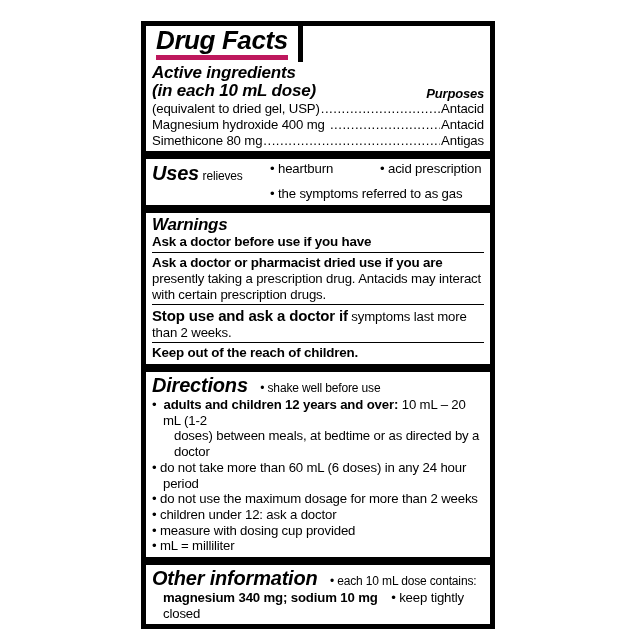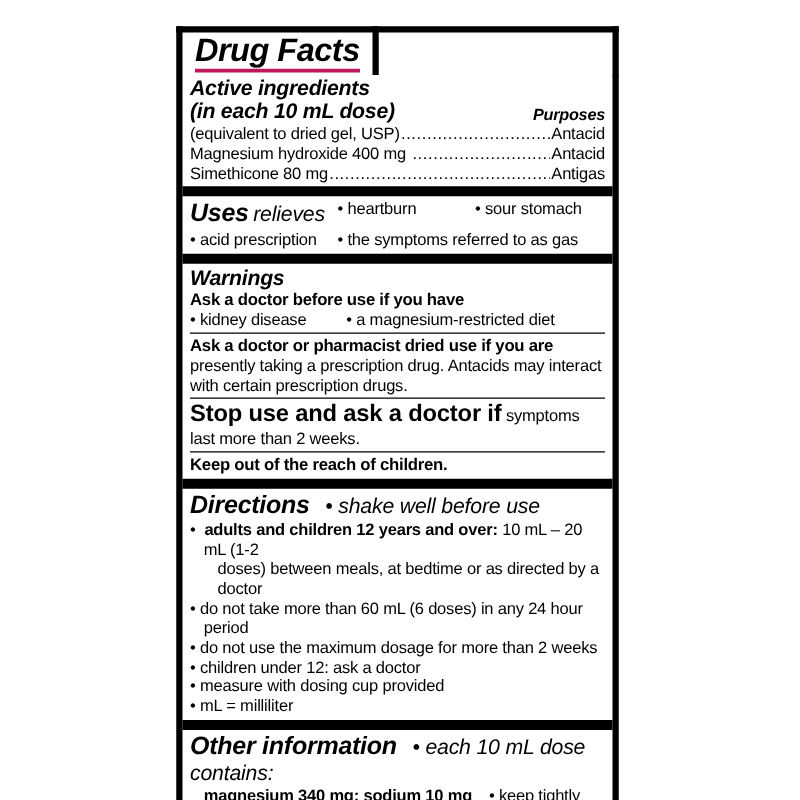--- a/index.html
+++ b/index.html
@@ -33,21 +33,21 @@
     border-bottom: none;
     padding: 1px 10px 2px 10px;
     background: #fff;
   }
   .title-text {
     font-size: 26px;
     font-style: italic;
     font-weight: bold;
     line-height: 1.02;
     letter-spacing: -0.4px;
-    border-bottom: 3px solid #be185d;
+    border-bottom: 5px solid #be185d;
     padding-bottom: 1px;
     white-space: nowrap;
   }
   .title-filler {
     flex: 1;
     border-top: 5px solid #000;
     border-right: 5px solid #000;
     margin-bottom: -1px;
   }
 
@@ -174,24 +174,23 @@
     grid-template-columns: 118px 110px auto;
     font-size: 13.2px;
     line-height: 1.22;
     letter-spacing: -0.15px;
   }
   .uses-grid .cell-bul::before { content: "\2022\00a0"; }
 
   .inline-bullet::before { content: "\2022\00a0"; }
 
   .lead-in {
-    font-size: 17px;
+    font-size: 12px;
     line-height: 1.19;
     letter-spacing: -0.15px;
-    font-style: italic;
   }
   .indent-1 { padding-left: 11px; }
 </style>
 </head>
 <body>
 
 <div id="label-root">
 
   <div class="title-row">
     <div class="title-box">
@@ -232,46 +231,41 @@
 
     <div class="bar"></div>
 
     <div class="pad">
       <div class="uses-grid">
         <div>
           <span class="hdr-inline">Uses</span>
           <span class="lead-in">relieves</span>
         </div>
         <div class="cell-bul"><span>heartburn</span></div>
-        <div class="cell-bul"><span>sour stomach</span></div>
         <div class="cell-bul"><span>acid prescription</span></div>
         <div class="cell-bul" style="grid-column: 2 / span 2;"><span>the symptoms referred to as gas</span></div>
       </div>
     </div>
 
     <div class="bar"></div>
 
     <div class="pad">
       <div class="hdr-italic">Warnings</div>
       <div class="bold-line">Ask a doctor before use if you have</div>
-      <div class="uses-grid" style="grid-template-columns: 125px auto;">
-        <div class="cell-bul"><span>kidney disease</span></div>
-        <div class="cell-bul"><span>a magnesium-restricted diet</span></div>
-      </div>
 
       <div class="rule"></div>
 
       <div class="bold-line">Ask a doctor or pharmacist dried use if you are</div>
       <div class="body-text">presently taking a prescription drug. Antacids may interact</div>
       <div class="body-text">with certain prescription drugs.</div>
 
       <div class="rule"></div>
 
       <div class="body-text">
-        <span class="bold" style="font-size:19px;">Stop use and ask a doctor if</span>
+        <span class="bold" style="font-size:15px;">Stop use and ask a doctor if</span>
         <span>symptoms last more than 2 weeks.</span>
       </div>
 
       <div class="rule"></div>
 
       <div class="bold-line">Keep out of the reach of children.</div>
     </div>
 
     <div class="bar"></div>
 

